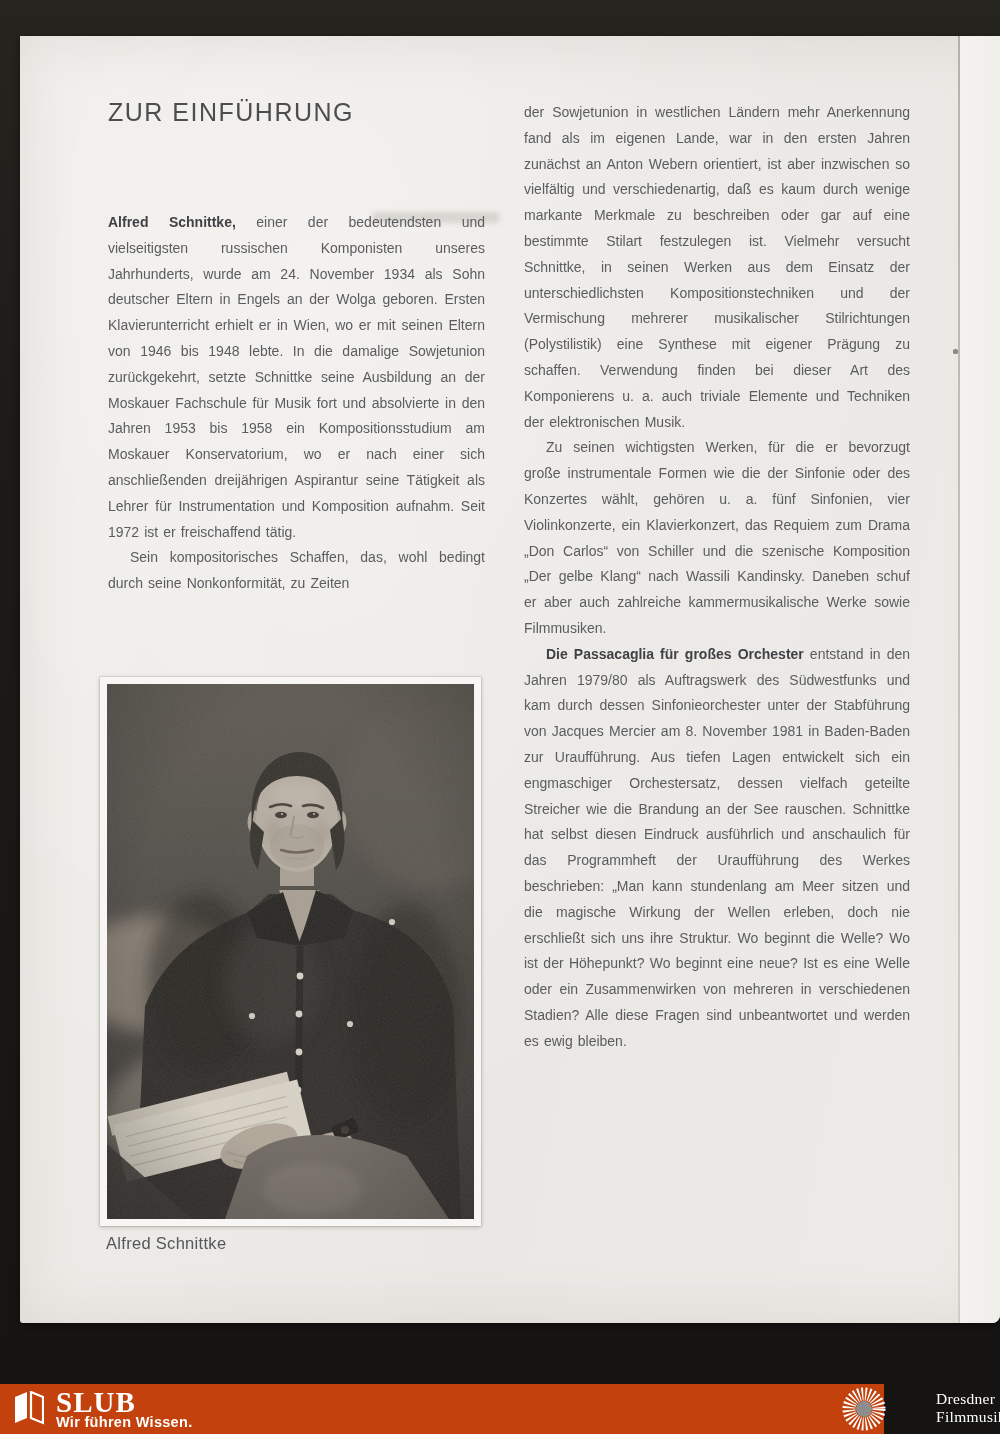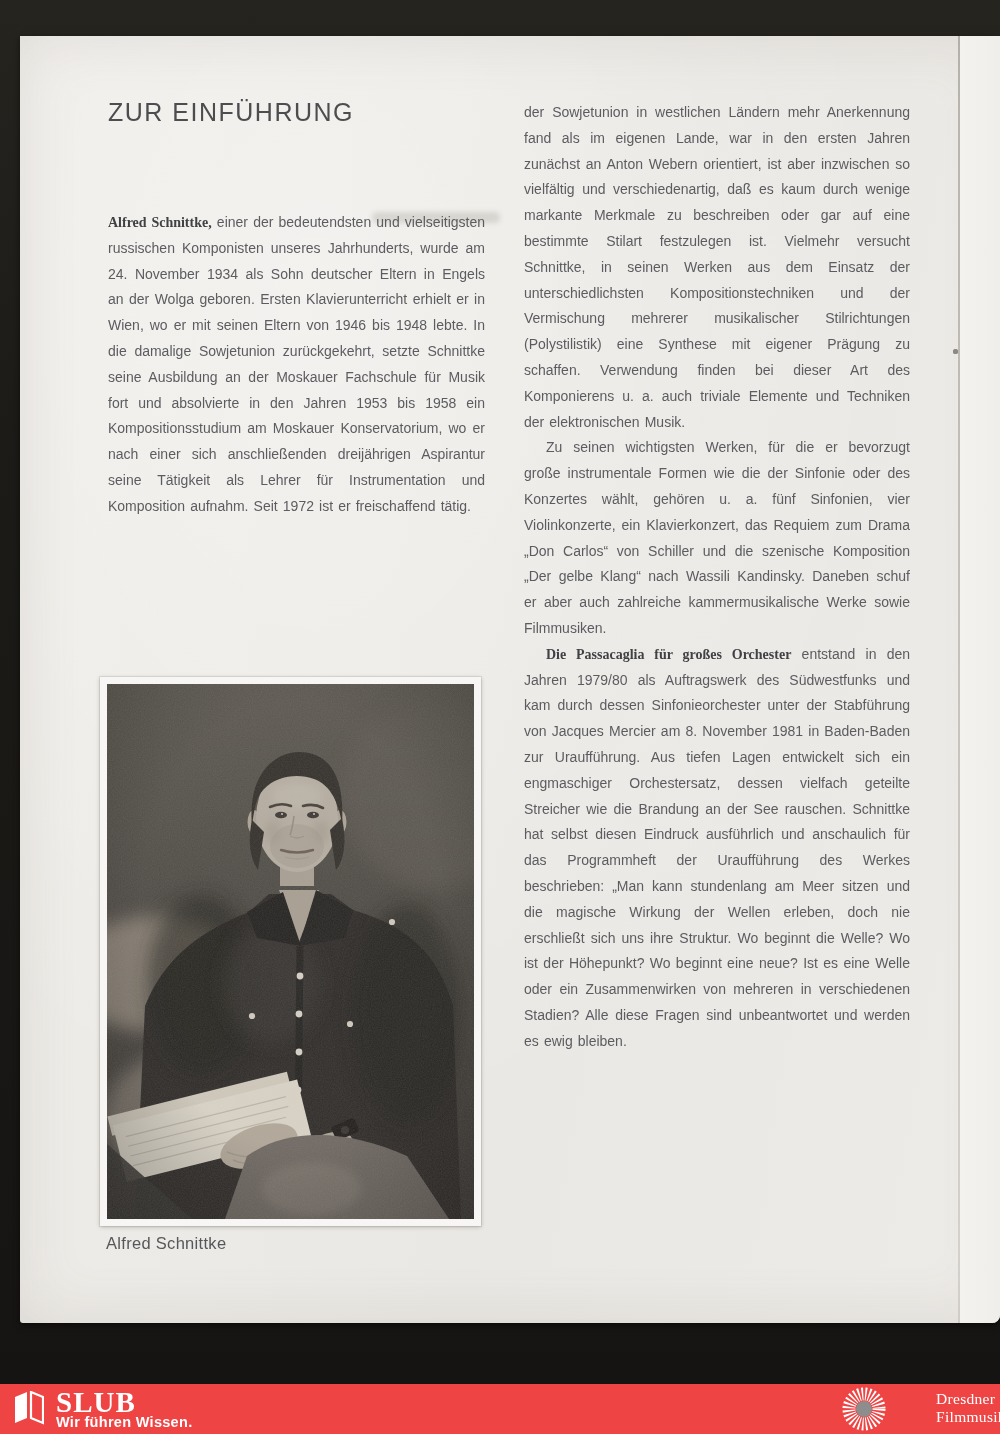--- a/index.html
+++ b/index.html
@@ -31,21 +31,21 @@
     font-size:25px;letter-spacing:1.5px;color:#4d4d4f;white-space:nowrap;
   }
   .col{position:absolute;overflow:hidden;}
   .col-left{left:88px;top:174px;width:377px;height:466px;}
   .col-right{left:504px;top:64px;width:386px;height:1200px;}
   .col p{
     margin:0;font-size:14px;line-height:25.8px;text-align:justify;
     color:#5c5c60;word-spacing:1.2px;
   }
   .col p.indent{text-indent:22px;}
-  .col b{color:#414145;font-family:Liberation Serif, serif;}
+  .col b{color:#414145;}
   
   .photo{
     position:absolute;left:80px;top:641px;width:381px;height:549px;
     background:#f7f6f4;box-sizing:border-box;padding:7px;
     box-shadow:0 1px 4px rgba(60,55,48,.3), 0 0 0 1px rgba(100,95,88,.12);
   }
   .photo svg{display:block;width:100%;height:100%;}
   .caption{
     position:absolute;left:86px;top:1198px;
     font-size:16.5px;color:#57575b;letter-spacing:.3px;
@@ -55,22 +55,22 @@
   .ghost-title{left:288px;top:58px;width:214px;height:38px;font-size:25px;
     letter-spacing:2px;color:#b7b3ad;opacity:.6;filter:blur(.7px);}
   .ghost-date1{left:300px;top:112px;width:200px;height:24px;font-size:16.5px;
     color:#bfbbb5;opacity:.6;filter:blur(.5px);}
   .ghost-date2{left:300px;top:140px;width:188px;height:24px;font-size:16.5px;
     color:#c2beb8;opacity:.55;filter:blur(.6px);}
   .ghost-smudge{left:352px;top:176px;width:128px;height:11px;border-radius:5px;
     background:rgba(178,174,166,.4);filter:blur(2.5px);position:absolute;}
   
   .footer{
-    position:absolute;left:0;top:1384px;width:1000px;height:50px;
-    background:#ef4444;
+    position:absolute;left:0;top:1384px;width:884px;height:50px;
+    background:#c2410c;
   }
   .slub-book{position:absolute;left:14px;top:7px;}
   .slub-name{
     position:absolute;left:56px;top:2px;
     font-family:"Liberation Serif",serif;font-weight:bold;
     font-size:29px;color:#ffffff;letter-spacing:1px;
   }
   .slub-tagline{
     position:absolute;left:56px;top:30px;
     font-size:14.5px;font-weight:bold;color:#ffffff;letter-spacing:.3px;
@@ -95,20 +95,21 @@
   </div>
   <div class="ghost ghost-date2">
     
   </div>
   <div class="ghost-smudge"></div>
 
   <div class="heading">ZUR EINFÜHRUNG</div>
 
   <div class="col col-left">
     <p><b>Alfred Schnittke,</b><span> einer der bedeutendsten und vielseitigsten russischen Komponisten unseres Jahrhunderts, wurde am 24. November 1934 als Sohn deutscher Eltern in Engels an der Wolga geboren. Ersten Klavierunterricht erhielt er in Wien, wo er mit seinen Eltern von 1946 bis 1948 lebte. In die damalige Sowjetunion zurückgekehrt, setzte Schnittke seine Ausbildung an der Moskauer Fachschule für Musik fort und absolvierte in den Jahren 1953 bis 1958 ein Kompositionsstudium am Moskauer Konservatorium, wo er nach einer sich anschließenden dreijährigen Aspirantur seine Tätigkeit als Lehrer für Instrumentation und Komposition aufnahm. Seit 1972 ist er freischaffend tätig.</span></p>
+    <p class="indent"><span>Sein kompositorisches Schaffen, das, wohl bedingt durch seine Nonkonformität, zu Zeiten</span></p>
   </div>
 
   <div class="col col-right">
     <p><span>der Sowjetunion in westlichen Ländern mehr Anerkennung fand als im eigenen Lande, war in den ersten Jahren zunächst an Anton Webern orientiert, ist aber inzwischen so vielfältig und verschiedenartig, daß es kaum durch wenige markante Merkmale zu beschreiben oder gar auf eine bestimmte Stilart festzulegen ist. Vielmehr versucht Schnittke, in seinen Werken aus dem Einsatz der unterschiedlichsten Kompositionstechniken und der Vermischung mehrerer musikalischer Stilrichtungen (Polystilistik) eine Synthese mit eigener Prägung zu schaffen. Verwendung finden bei dieser Art des Komponierens u. a. auch triviale Elemente und Techniken der elektronischen Musik.</span></p>
     <p class="indent"><span>Zu seinen wichtigsten Werken, für die er bevorzugt große instrumentale Formen wie die der Sinfonie oder des Konzertes wählt, gehören u. a. fünf Sinfonien, vier Violinkonzerte, ein Klavierkonzert, das Requiem zum Drama „Don Carlos“ von Schiller und die szenische Komposition „Der gelbe Klang“ nach Wassili Kandinsky. Daneben schuf er aber auch zahlreiche kammermusikalische Werke sowie Filmmusiken.</span></p>
     <p class="indent"><b>Die Passacaglia für großes Orchester</b><span> entstand in den Jahren 1979/80 als Auftragswerk des Südwestfunks und kam durch dessen Sinfonieorchester unter der Stabführung von Jacques Mercier am 8. November 1981 in Baden-Baden zur Uraufführung. Aus tiefen Lagen entwickelt sich ein engmaschiger Orchestersatz, dessen vielfach geteilte Streicher wie die Brandung an der See rauschen. Schnittke hat selbst diesen Eindruck ausführlich und anschaulich für das Programmheft der Uraufführung des Werkes beschrieben: „Man kann stundenlang am Meer sitzen und die magische Wirkung der Wellen erleben, doch nie erschließt sich uns ihre Struktur. Wo beginnt die Welle? Wo ist der Höhepunkt? Wo beginnt eine neue? Ist es eine Welle oder ein Zusammenwirken von mehreren in verschiedenen Stadien? Alle diese Fragen sind unbeantwortet und werden es ewig bleiben.</span></p>
   </div>
 
   <div class="photo">
     <svg viewBox="0 0 367 535" preserveAspectRatio="none">

